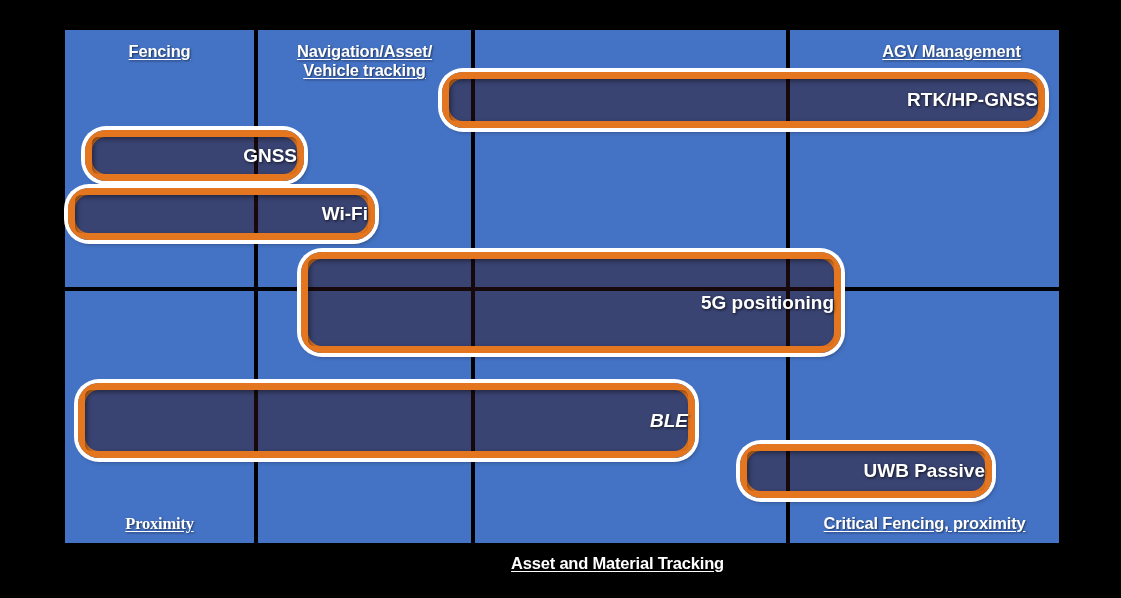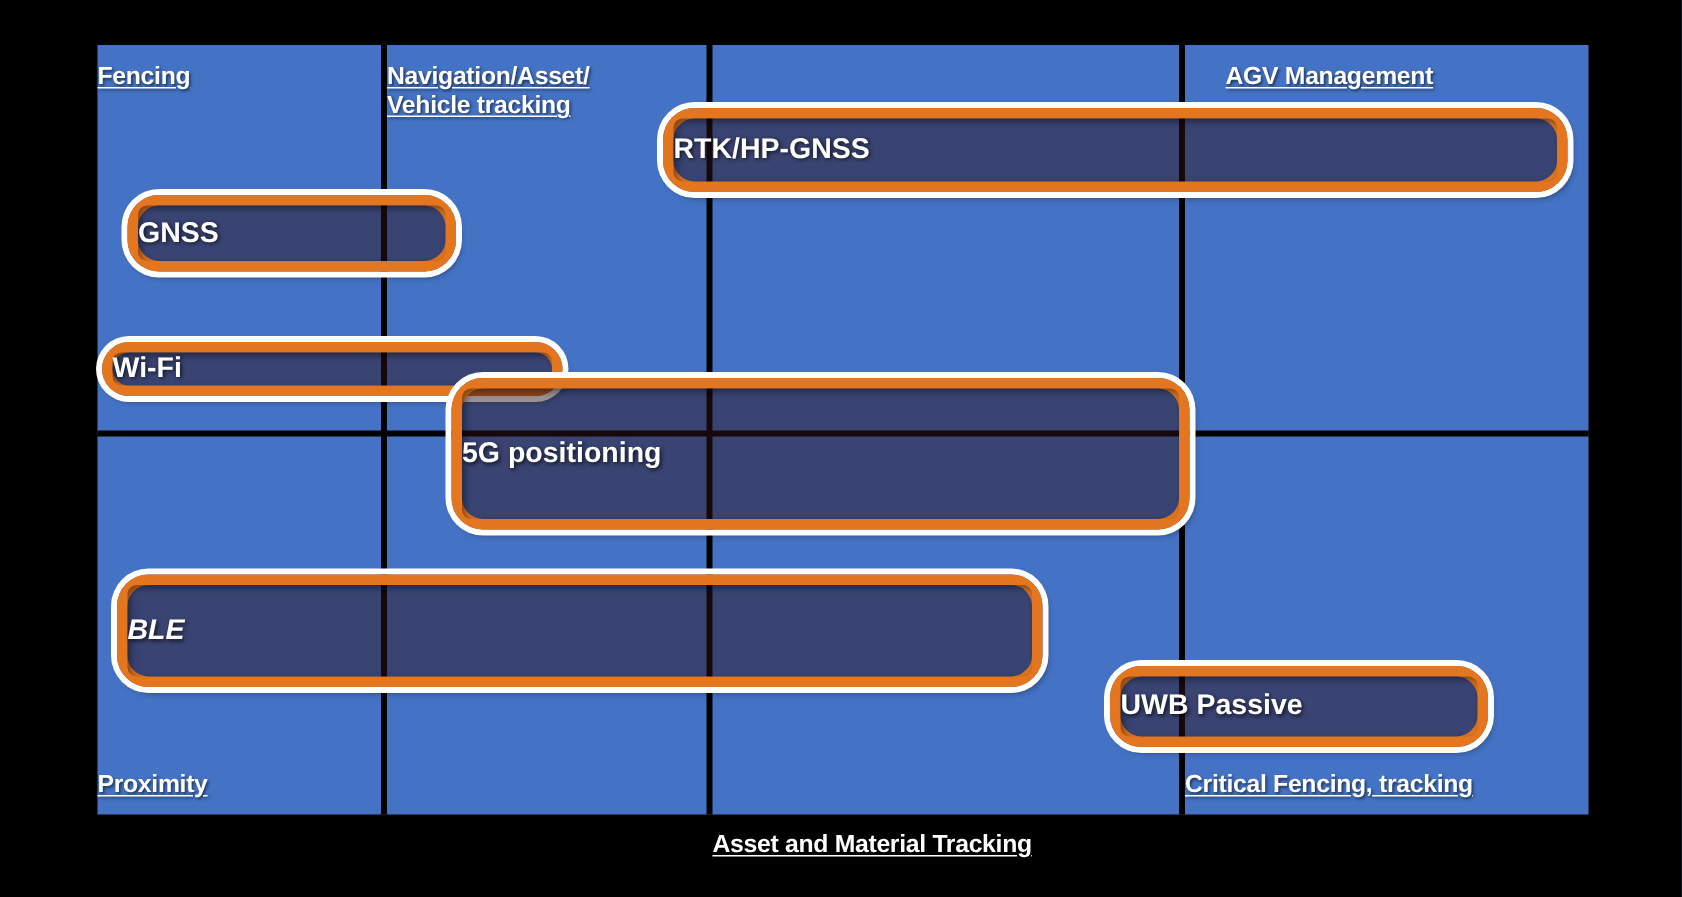--- a/index.html
+++ b/index.html
@@ -39,21 +39,21 @@
     position: absolute;
     height: 4px;
     background: #000000;
     left: 0;
     right: 0;
   }
 
   
   .cell-label {
     position: absolute;
-    text-align: left;
+    text-align: center;
     color: #ffffff;
     font-weight: bold;
     font-size: 16.5px;
     line-height: 1.18;
     text-decoration: underline;
     text-underline-offset: 2px;
     text-shadow: 1px 1px 2px rgba(0,0,0,0.55);
     letter-spacing: -0.2px;
   }
 
@@ -62,21 +62,21 @@
     position: absolute;
     box-sizing: border-box;
     border-radius: 21px;
     background: rgba(46, 18, 24, 0.47);
     border: 7px solid #e3761f;
     box-shadow:
        0 0 0 4px #ffffff,
        2px 3px 5px rgba(0,0,0,0.55);
     display: flex;
     align-items: center;
-    justify-content: flex-start;
+    justify-content: flex-end;
     overflow: visible;
   }
   .bar-inner {
     position: absolute;
     inset: 0;
     border-radius: 6px;
     box-shadow: inset 2px 2px 5px rgba(0,0,0,0.45);
     pointer-events: none;
   }
   .bar-label {
@@ -105,47 +105,47 @@
     <div class="cell-label" style="left:0px; top:12px; width:189px;">Fencing</div>
 
     <div class="cell-label" style="left:193px; top:12px; width:213px;">
       <div>Navigation/Asset/</div>
       <div>Vehicle tracking</div>
     </div>
 
 
     <div class="cell-label" style="left:752px; top:12px; width:269px;">AGV Management</div>
 
-    <div class="cell-label" style="left:0px; top:484px; width:189px;">Proximity</div>
+    <div class="cell-label" style="left:0px; top:484px; width:189px;font-family:Liberation Serif, serif;">Proximity</div>
 
     <div class="cell-label" style="left:193px; top:484px; width:213px;"></div>
 
     <div class="cell-label" style="left:410px; top:484px; width:285px;margin-top:40px;">Asset and Material Tracking</div>
 
-    <div class="cell-label" style="left:725px; top:484px; width:269px;">Critical Fencing, tracking</div>
+    <div class="cell-label" style="left:725px; top:484px; width:269px;">Critical Fencing, proximity</div>
 
   </div>
 
   <div class="bar" style="left:442px; top:72px; width:603px; height:56px;">
     <span class="bar-inner"></span>
     <span class="bar-label">RTK/HP-GNSS</span>
   </div>
 
   <div class="bar" style="left:85px; top:130px; width:219px; height:51px;">
     <span class="bar-inner"></span>
     <span class="bar-label">GNSS</span>
   </div>
 
 
-  <div class="bar" style="left:68px; top:188px; width:307px; height:36px;margin-top:40px;">
+  <div class="bar" style="left:68px; top:188px; width:307px; height:52px;">
     <span class="bar-inner"></span>
     <span class="bar-label">Wi-Fi</span>
   </div>
 
-  <div class="bar" style="left:301px; top:252px; width:492px; height:101px;">
+  <div class="bar" style="left:301px; top:252px; width:540px; height:101px;">
     <span class="bar-inner"></span>
     <span class="bar-label">5G positioning</span>
   </div>
 
   <div class="bar" style="left:78px; top:383px; width:617px; height:75px;font-style:italic;">
     <span class="bar-inner"></span>
     <span class="bar-label">BLE</span>
   </div>
 
   <div class="bar" style="left:740px; top:444px; width:252px; height:54px;">

